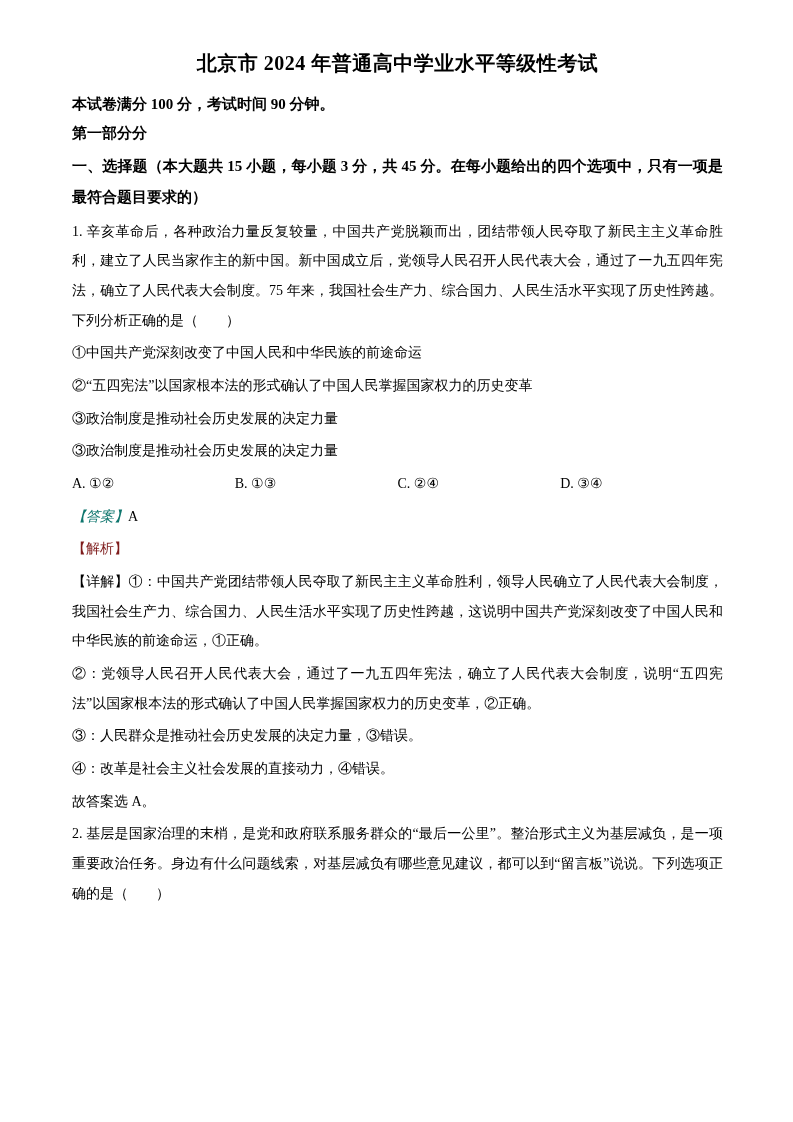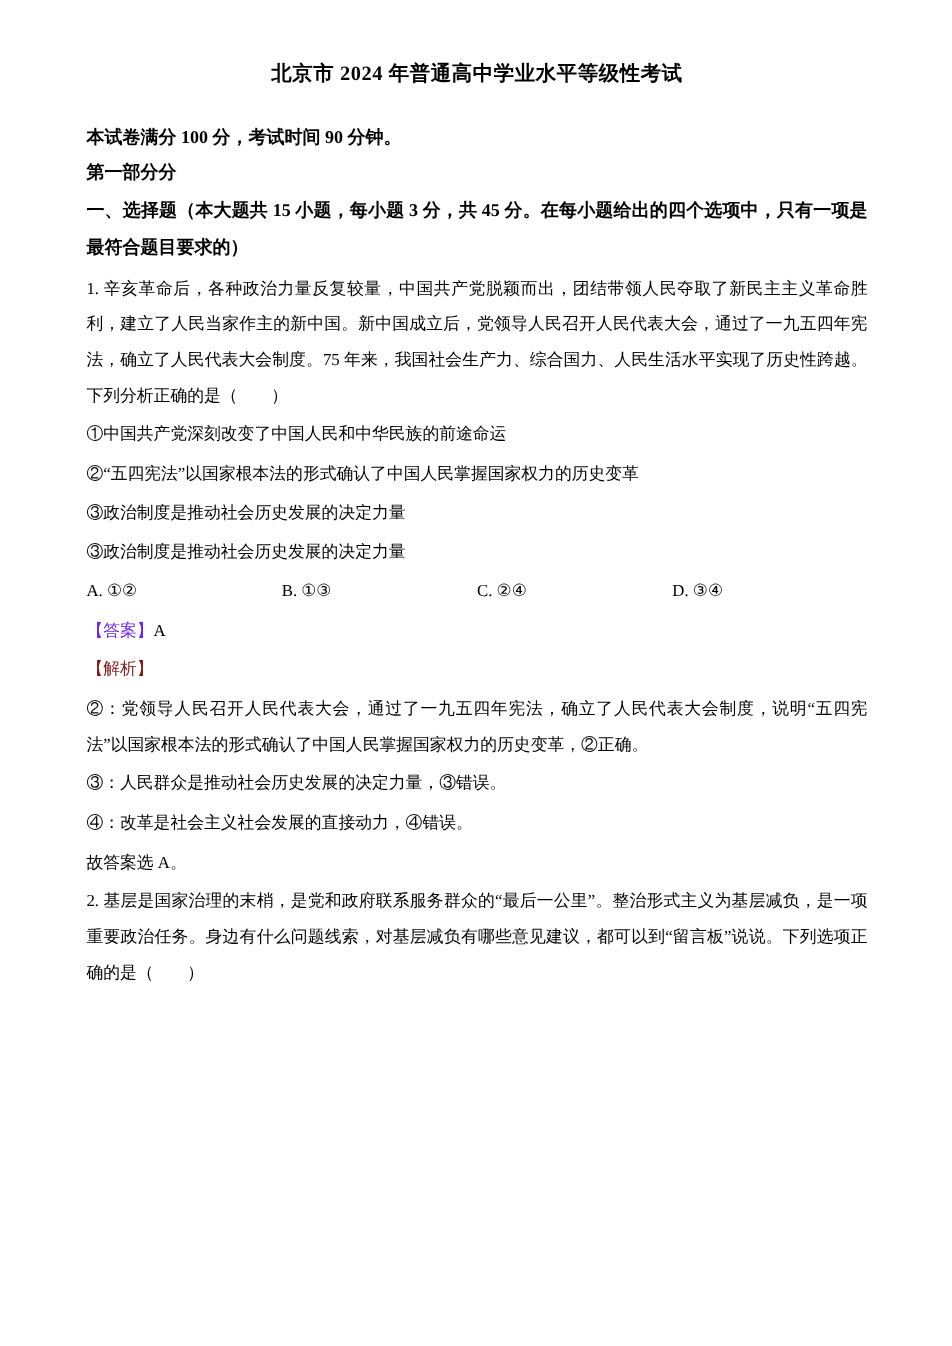--- a/index.html
+++ b/index.html
@@ -10,25 +10,25 @@
     font-family: "Liberation Serif", "DejaVu Serif", serif;
   }
   .page {
     width: 793px;
     height: 1122px;
     padding: 50px 70px 0 72px;
     overflow: hidden;
     background: #ffffff;
   }
   .title {
-    font-size: 17px;
+    font-size: 20px;
     font-weight: bold;
     text-align: center;
     letter-spacing: 0.5px;
-    margin-bottom: 32px;
+    margin-bottom: 18px;
   }
   .subject {
     font-size: 19px;
     font-weight: bold;
     text-align: center;
     margin-bottom: 16px;
   }
   .exam-info {
     font-size: 15px;
     font-weight: bold;
@@ -83,24 +83,25 @@
   <p class="body">③政治制度是推动社会历史发展的决定力量</p>
   <p class="body">③政治制度是推动社会历史发展的决定力量</p>
 
   <div class="choices">
     <span>A. ①②</span>
     <span>B. ①③</span>
     <span>C. ②④</span>
     <span>D. ③④</span>
   </div>
 
-  <p class="body"><span style="color: #6d28d9;">【答案】</span><span>A</span></p>
+  <p class="body"><span style="color: #0f766e; font-style: italic;">【答案】</span><span>A</span></p>
 
   <p class="body"><span style="color: #7f1d1d; font-family: Liberation Serif, serif;">【解析】</span></p>
 
+  <p class="body">【详解】①：中国共产党团结带领人民夺取了新民主主义革命胜利，领导人民确立了人民代表大会制度，我国社会生产力、综合国力、人民生活水平实现了历史性跨越，这说明中国共产党深刻改变了中国人民和中华民族的前途命运，①正确。</p>
   <p class="body">②：党领导人民召开人民代表大会，通过了一九五四年宪法，确立了人民代表大会制度，说明“五四宪法”以国家根本法的形式确认了中国人民掌握国家权力的历史变革，②正确。</p>
   <p class="body">③：人民群众是推动社会历史发展的决定力量，③错误。</p>
   <p class="body">④：改革是社会主义社会发展的直接动力，④错误。</p>
   <p class="body">故答案选 A。</p>
 
   <p class="body">2. 基层是国家治理的末梢，是党和政府联系服务群众的“最后一公里”。整治形式主义为基层减负，是一项重要政治任务。身边有什么问题线索，对基层减负有哪些意见建议，都可以到“留言板”说说。下列选项正确的是（　　）</p>
 
 </div>
 
 </body></html>

